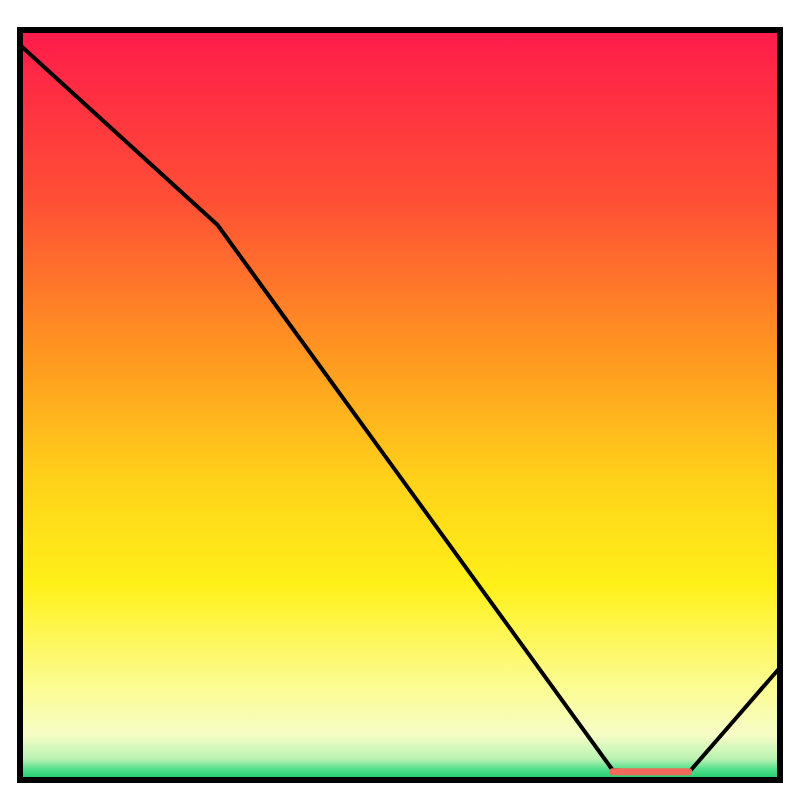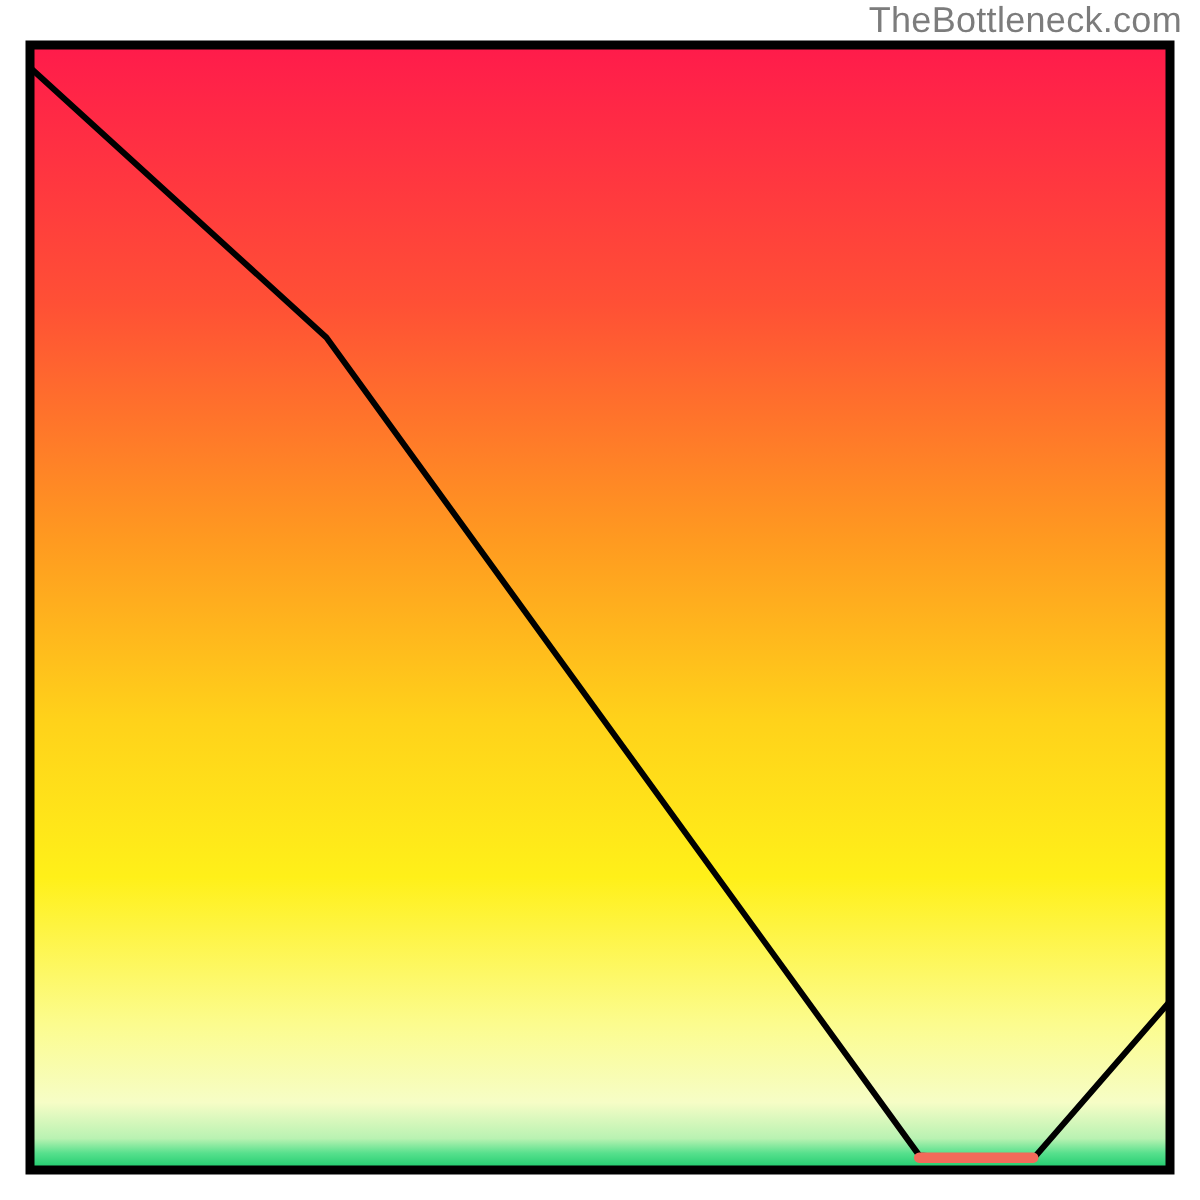--- a/index.html
+++ b/index.html
@@ -28,21 +28,20 @@
   svg {
     position: absolute;
     top: 0;
     left: 0;
   }
 </style>
 </head>
 <body>
 
 <div class="chart-wrap">
-  <div class="watermark">TheBottleneck.com</div>
 
   <svg id="chart-svg" width="800" height="800" viewBox="0 0 800 800">
     <defs>
       <linearGradient id="bg-grad" x1="0" y1="0" x2="0" y2="1">
           <stop offset="0%" stop-color="#ff1b4b"></stop>
           <stop offset="23%" stop-color="#ff5035"></stop>
           <stop offset="44%" stop-color="#ff9a20"></stop>
           <stop offset="60%" stop-color="#ffd21a"></stop>
           <stop offset="74%" stop-color="#fff019"></stop>
           <stop offset="87%" stop-color="#fcfc8e"></stop>

